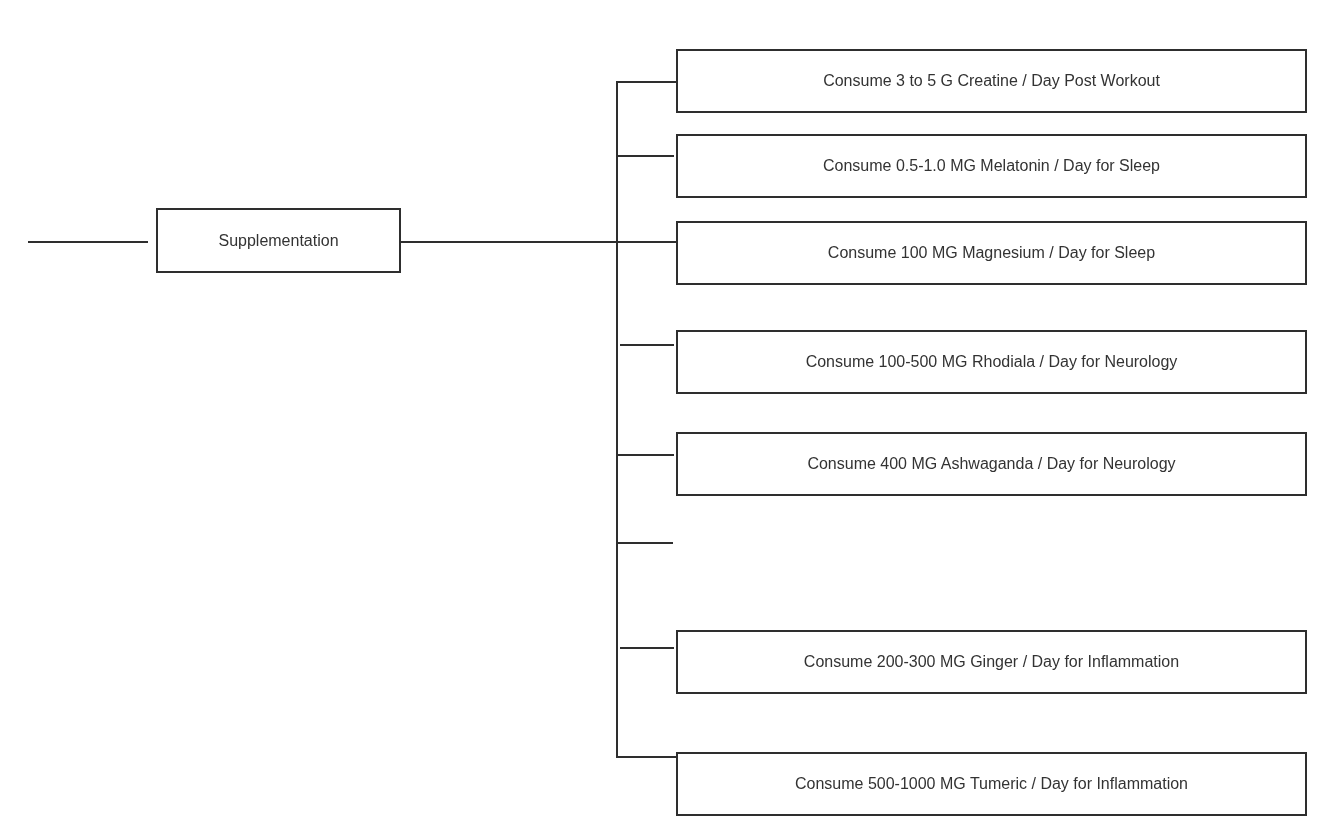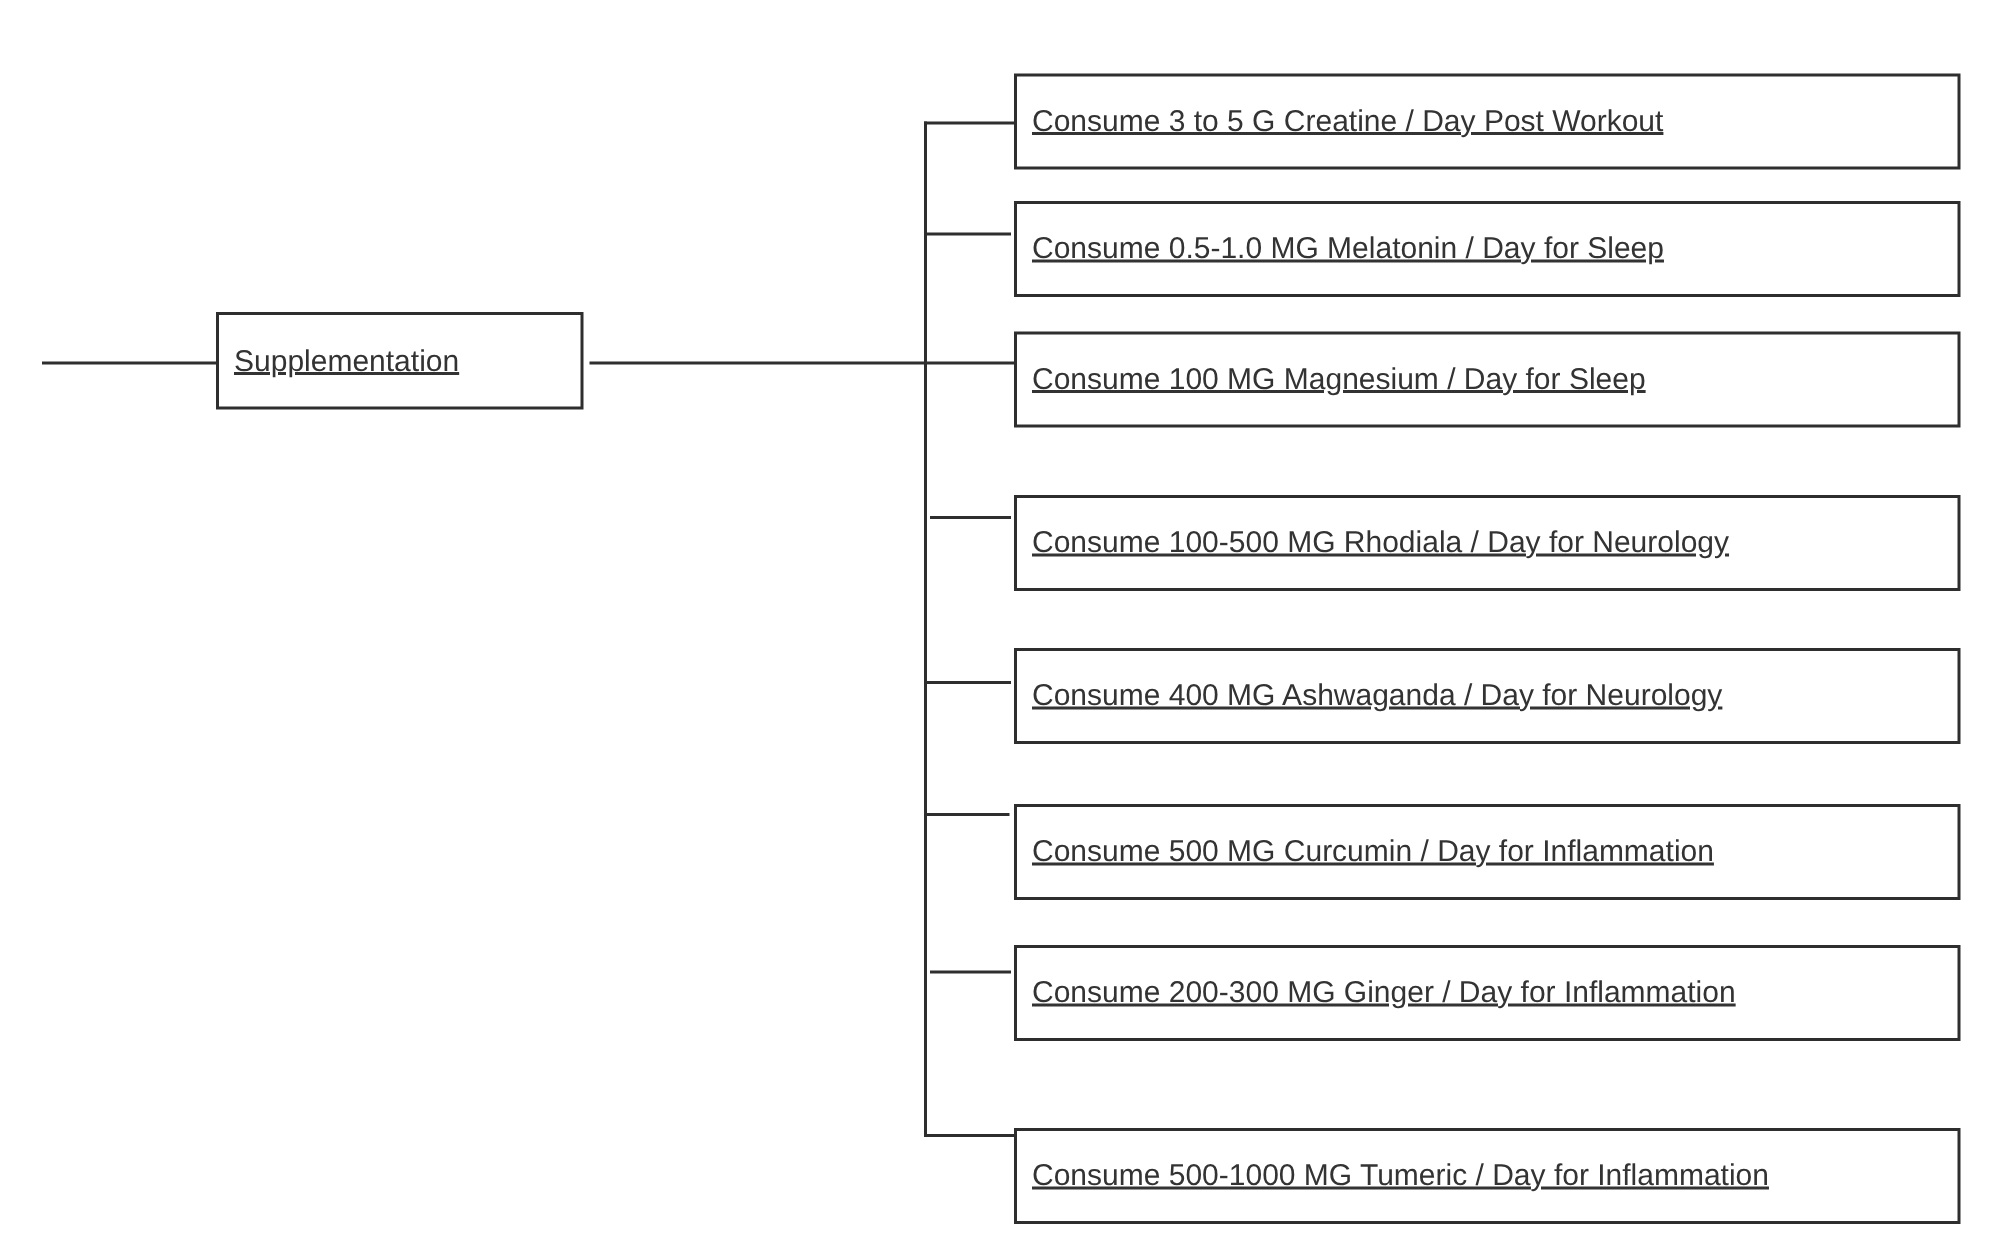--- a/index.html
+++ b/index.html
@@ -16,38 +16,38 @@
     background: var(--bg-color);
     font-family: "Liberation Sans", "DejaVu Sans", sans-serif;
     overflow: hidden;
   }
   .node {
     position: absolute;
     background: var(--bg-color);
     border: 2px solid var(--line-color);
     display: flex;
     align-items: center;
+    justify-content: center;
     text-align: center;
     color: var(--text-color);
-    font-size: 20px;
+    font-size: 16px;
     line-height: 1.2;
     z-index: 2;
-    text-decoration: underline;
   }
   .node span { display: inline-block; padding: 0 10px; }
   .conn {
     position: absolute;
     background: var(--line-color);
     z-index: 1;
   }
   .conn.h { height: 2px; }
   .conn.v { width: 2px; }
 
   
-  .root-node   { left: 144px; top: 208px; width: 245px; height: 65px; }
+  .root-node   { left: 156px; top: 208px; width: 245px; height: 65px; }
 
   
   .child       { left: 676px; width: 631px; height: 64px; }
   .child-0 { top: 49px; }
   .child-1 { top: 134px; }
   .child-2 { top: 221px; }
   .child-3 { top: 330px; }
   .child-4 { top: 432px; }
   .child-5 { top: 536px; }
   .child-6 { top: 630px; }
@@ -93,23 +93,20 @@
   </div>
   <div class="node child child-2">
     <span>Consume 100 MG Magnesium / Day for Sleep</span>
   </div>
   <div class="node child child-3">
     <span>Consume 100-500 MG Rhodiala / Day for Neurology</span>
   </div>
   <div class="node child child-4">
     <span>Consume 400 MG Ashwaganda / Day for Neurology</span>
   </div>
-  <div class="node child child-5">
-    <span>Consume 500 MG Curcumin / Day for Inflammation</span>
-  </div>
   <div class="node child child-6">
     <span>Consume 200-300 MG Ginger / Day for Inflammation</span>
   </div>
   <div class="node child child-7">
     <span>Consume 500-1000 MG Tumeric / Day for Inflammation</span>
   </div>
 
 </div>
 
 </body></html>

